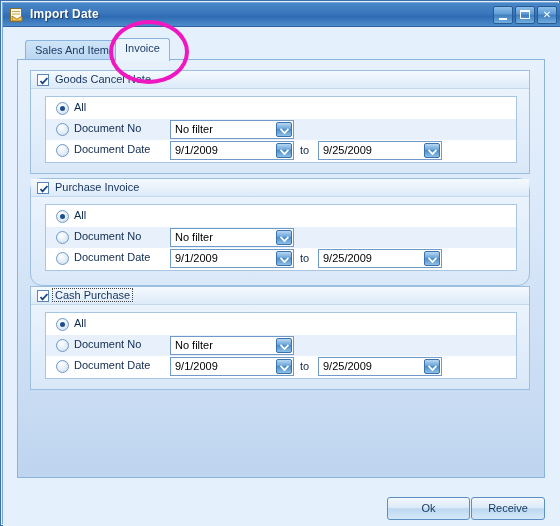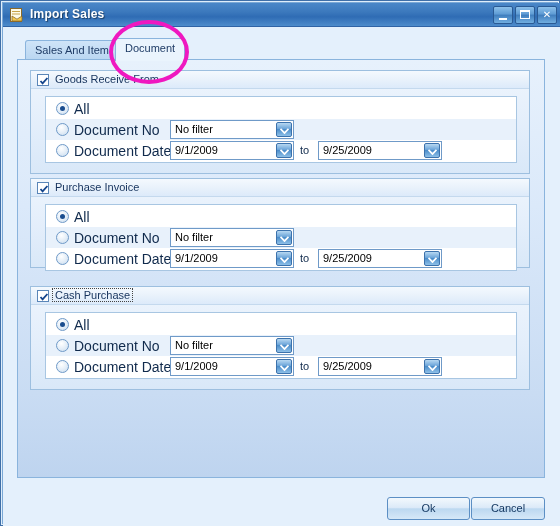--- a/index.html
+++ b/index.html
@@ -213,21 +213,21 @@
   .radio .dot {
     position: absolute;
     left: 3px; top: 3px;
     width: 5px; height: 5px;
     border-radius: 50%;
     background: #1a4d8f;
   }
   .radio-label {
     position: absolute;
     left: 28px; top: 3px;
-    font-size: 14px;
+    font-size: 11px;
     color: #102a4c;
     white-space: nowrap;
   }
 
   
   .combo {
     position: absolute;
     height: 19px;
     box-sizing: border-box;
     border: 1px solid #6f9ac8;
@@ -296,55 +296,55 @@
 
     <div class="titlebar">
       <span class="title-icon">
         <svg width="16" height="16" viewBox="0 0 16 16">
           <rect x="1.5" y="1.5" width="11" height="13" fill="#fdfbe8" stroke="#8a6a2a" stroke-width="1"></rect>
           <rect x="3" y="4" width="8" height="1" fill="#c8a44a"></rect>
           <rect x="3" y="6.5" width="8" height="1" fill="#c8a44a"></rect>
           <path d="M3 9 l5 3.2 l5 -3.2 v5 h-10 z" fill="#f3c94f" stroke="#8a6a2a" stroke-width="0.8"></path>
         </svg>
       </span>
-      <span class="title-text">Import Sales</span>
+      <span class="title-text">Import Date</span>
       <span class="win-btns">
         <span class="win-btn">
           <span class="gl-min"></span>
         </span>
         <span class="win-btn">
           <span class="gl-max"></span>
         </span>
         <span class="win-btn">
           <span class="g">✕</span>
         </span>
       </span>
     </div>
 
     <div class="dialog-body">
 
       <div class="tabstrip">
         <div class="tab inactive" style="left:8px;">
           <span>Sales And Item</span>
         </div>
         <div class="tab active" style="left:98px;">
-          <span>Document</span>
+          <span>Invoice</span>
         </div>
       </div>
 
       <div class="tabpage">
 
         <div class="groupbox" style="top:10px; height:104px;">
           <div class="gb-header"></div>
           <span class="gb-check">
             <svg width="10" height="10" viewBox="0 0 10 10" style="left:1px;top:1px;">
               <path d="M1.5 5 L3.6 7.4 L8.4 2" stroke="#14458c" stroke-width="1.8" fill="none"></path>
             </svg>
           </span>
-          <span class="gb-title">Goods Receive From</span>
+          <span class="gb-title">Goods Cancel Note</span>
 
           <div class="inner-panel" style="top:25px; height:67px;">
             <div class="row" style="top:1px;">
               <span class="radio">
                   <span class="dot"></span>
                 </span>
               <span class="radio-label">All</span>
             </div>
             <div class="row shaded" style="top:22px;">
               <span class="radio"></span>
@@ -375,21 +375,21 @@
                 <span class="arrow">
                   <svg class="chev" width="9" height="6" viewBox="0 0 9 6">
                       <path d="M0.5 0.8 L4.5 5 L8.5 0.8" stroke="#ffffff" stroke-width="1.8" fill="none"></path>
                     </svg>
                 </span>
               </span>
             </div>
           </div>
         </div>
 
-        <div class="groupbox" style="top:118px; height:90px;">
+        <div class="groupbox" style="top:118px; height:108px;border-radius:12px;">
           <div class="gb-header"></div>
           <span class="gb-check">
             <svg width="10" height="10" viewBox="0 0 10 10" style="left:1px;top:1px;">
               <path d="M1.5 5 L3.6 7.4 L8.4 2" stroke="#14458c" stroke-width="1.8" fill="none"></path>
             </svg>
           </span>
           <span class="gb-title">Purchase Invoice</span>
 
           <div class="inner-panel" style="top:25px; height:67px;">
             <div class="row" style="top:1px;">
@@ -482,19 +482,19 @@
                     </svg>
                 </span>
               </span>
             </div>
           </div>
         </div>
 
       </div>
 
       <div class="btn" style="left:384px; top:470px; width:83px;">Ok</div>
-      <div class="btn" style="left:468px; top:470px; width:74px;">Cancel</div>
+      <div class="btn" style="left:468px; top:470px; width:74px;">Receive</div>
 
     </div>
   </div>
 
   <div class="annot-circle"></div>
 </div>
 
 </body></html>

